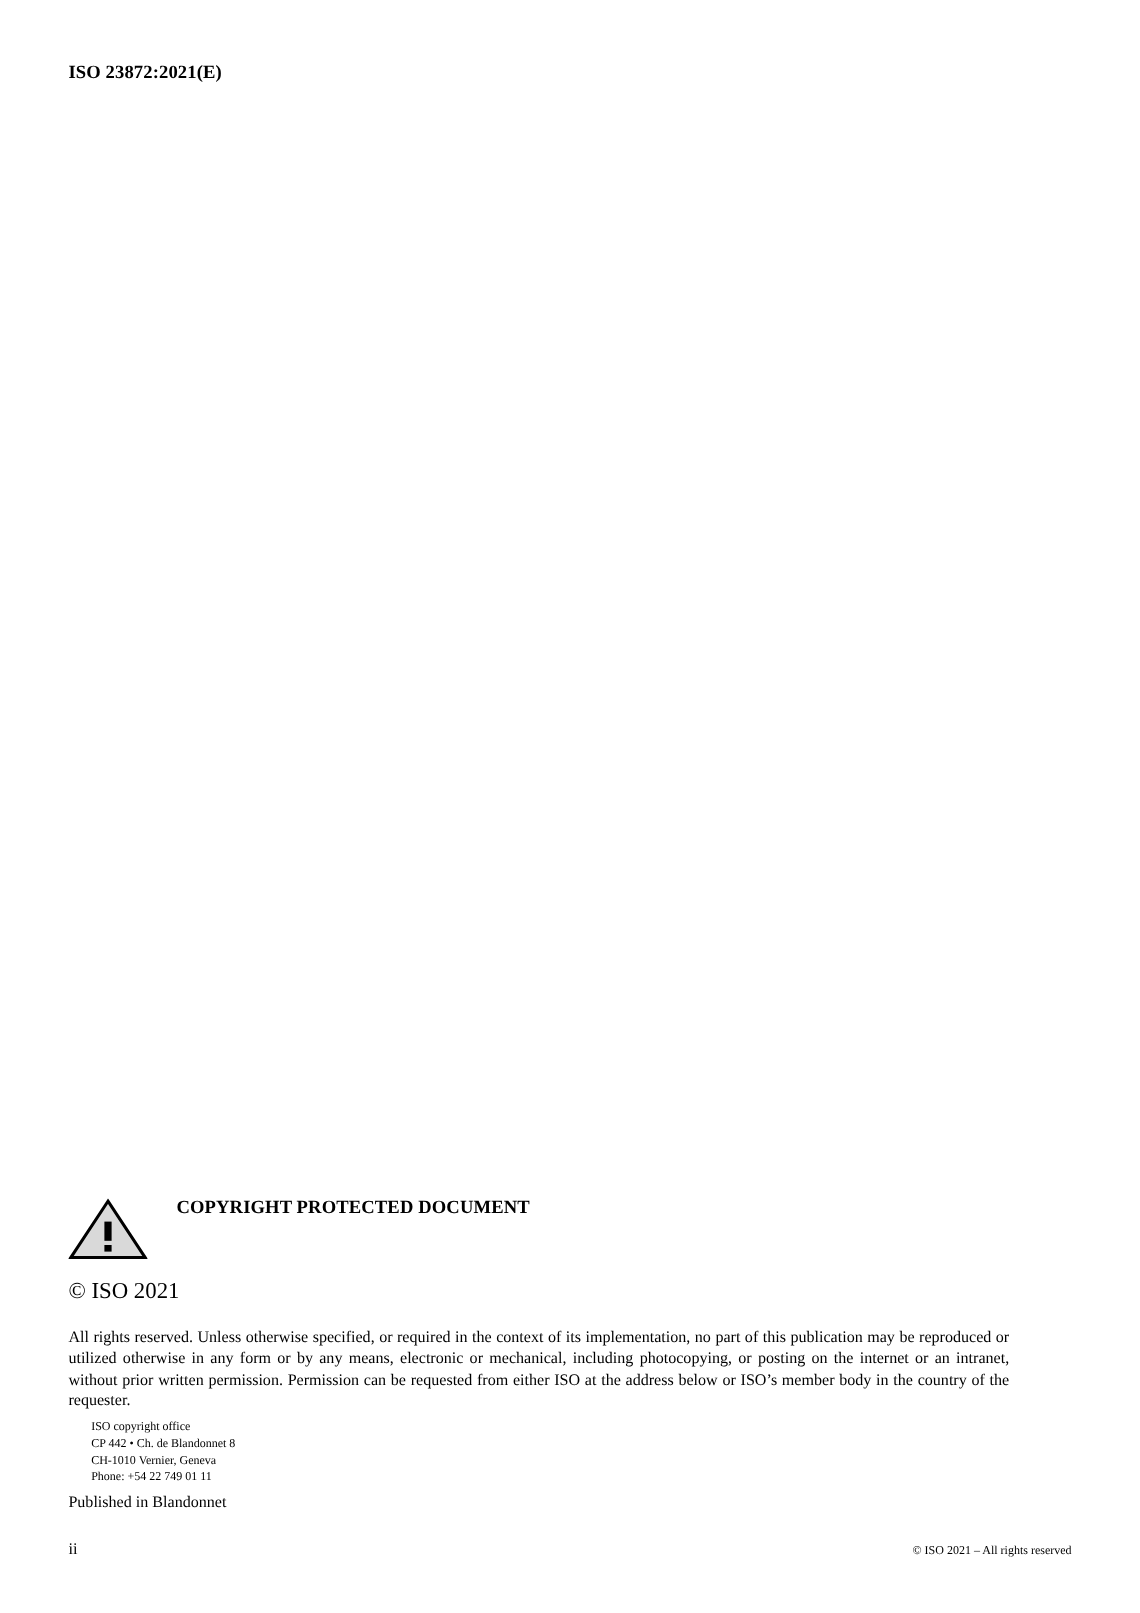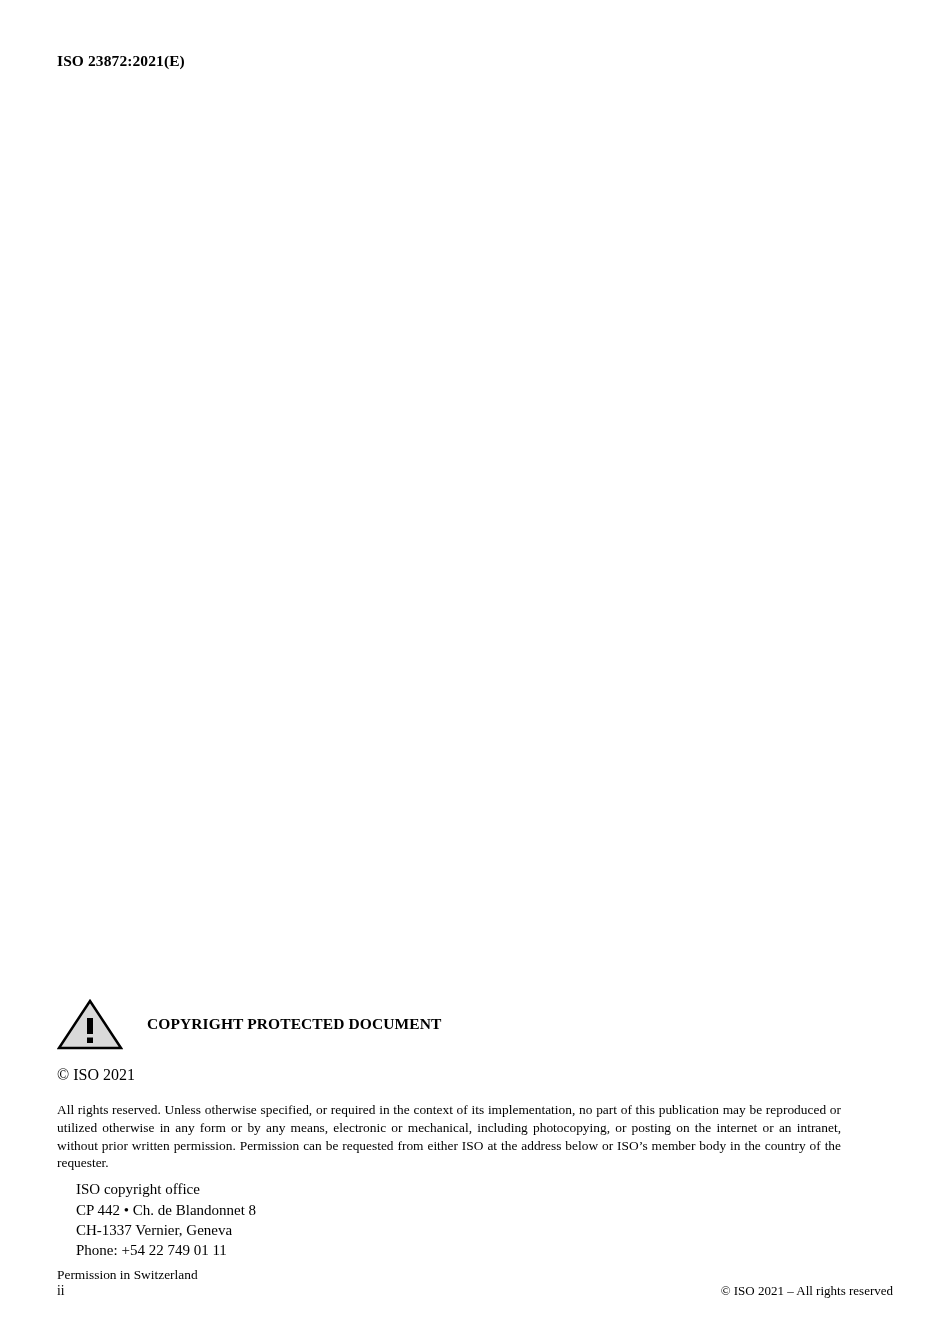--- a/index.html
+++ b/index.html
@@ -33,53 +33,53 @@
   
   .copyright-block {
     position: absolute;
     left: 57px;
     top: 998px;
     width: 790px;
   }
 
   .warn-row {
     display: flex;
-    align-items: center;
+    align-items: flex-start;
     height: 52px;
   }
   .warn-icon {
     width: 66px;
     height: 52px;
     flex: 0 0 66px;
     display: block;
   }
   .warn-title {
     margin-left: 24px;
     font-size: 15.5px;
     font-weight: bold;
     letter-spacing: 0.1px;
   }
 
   .copy-line {
     margin-top: 16px;
-    font-size: 16px;
+    font-size: 19px;
   }
 
   .rights-para {
     margin-top: 17px;
     font-size: 13.4px;
     line-height: 1.33;
     text-align: justify;
     width: 784px;
   }
 
   .address {
     margin-top: 7px;
     margin-left: 19px;
-    font-size: 15px;
+    font-size: 10px;
     line-height: 1.36;
   }
   .address div { white-space: pre; }
 
   .published {
     margin-top: 6px;
     font-size: 13.4px;
   }
 
   
@@ -87,21 +87,21 @@
     position: absolute;
     left: 57px;
     right: 57px;
     top: 1283px;
     display: flex;
     justify-content: space-between;
     align-items: baseline;
     font-size: 13.6px;
   }
   .footer-left { font-size: 13.6px; }
-  .footer-right { font-size: 13px; }
+  .footer-right { font-size: 10px; }
 </style>
 </head>
 <body>
 
 <div class="page">
 
   <div class="doc-header">ISO 23872:2021(E)</div>
 
   <div class="copyright-block">
 
@@ -114,25 +114,25 @@
       <div class="warn-title">COPYRIGHT PROTECTED DOCUMENT</div>
     </div>
 
     <div class="copy-line">©  ISO 2021</div>
 
     <div class="rights-para">All rights reserved. Unless otherwise specified, or required in the context of its implementation, no part of this publication may be reproduced or utilized otherwise in any form or by any means, electronic or mechanical, including photocopying, or posting on the internet or an intranet, without prior written permission. Permission can be requested from either ISO at the address below or ISO’s member body in the country of the requester.</div>
 
     <div class="address">
       <div>ISO copyright office</div>
       <div>CP 442 • Ch. de Blandonnet 8</div>
-      <div>CH-1337 Vernier, Geneva</div>
+      <div>CH-1010 Vernier, Geneva</div>
       <div>Phone: +54 22 749 01 11</div>
     </div>
 
-    <div class="published">Permission in Switzerland</div>
+    <div class="published">Published in Blandonnet</div>
   </div>
 
   <div class="footer">
     <div class="footer-left">ii</div>
     <div class="footer-right">© ISO 2021 – All rights reserved</div>
   </div>
 
 </div>
 
 </body></html>

